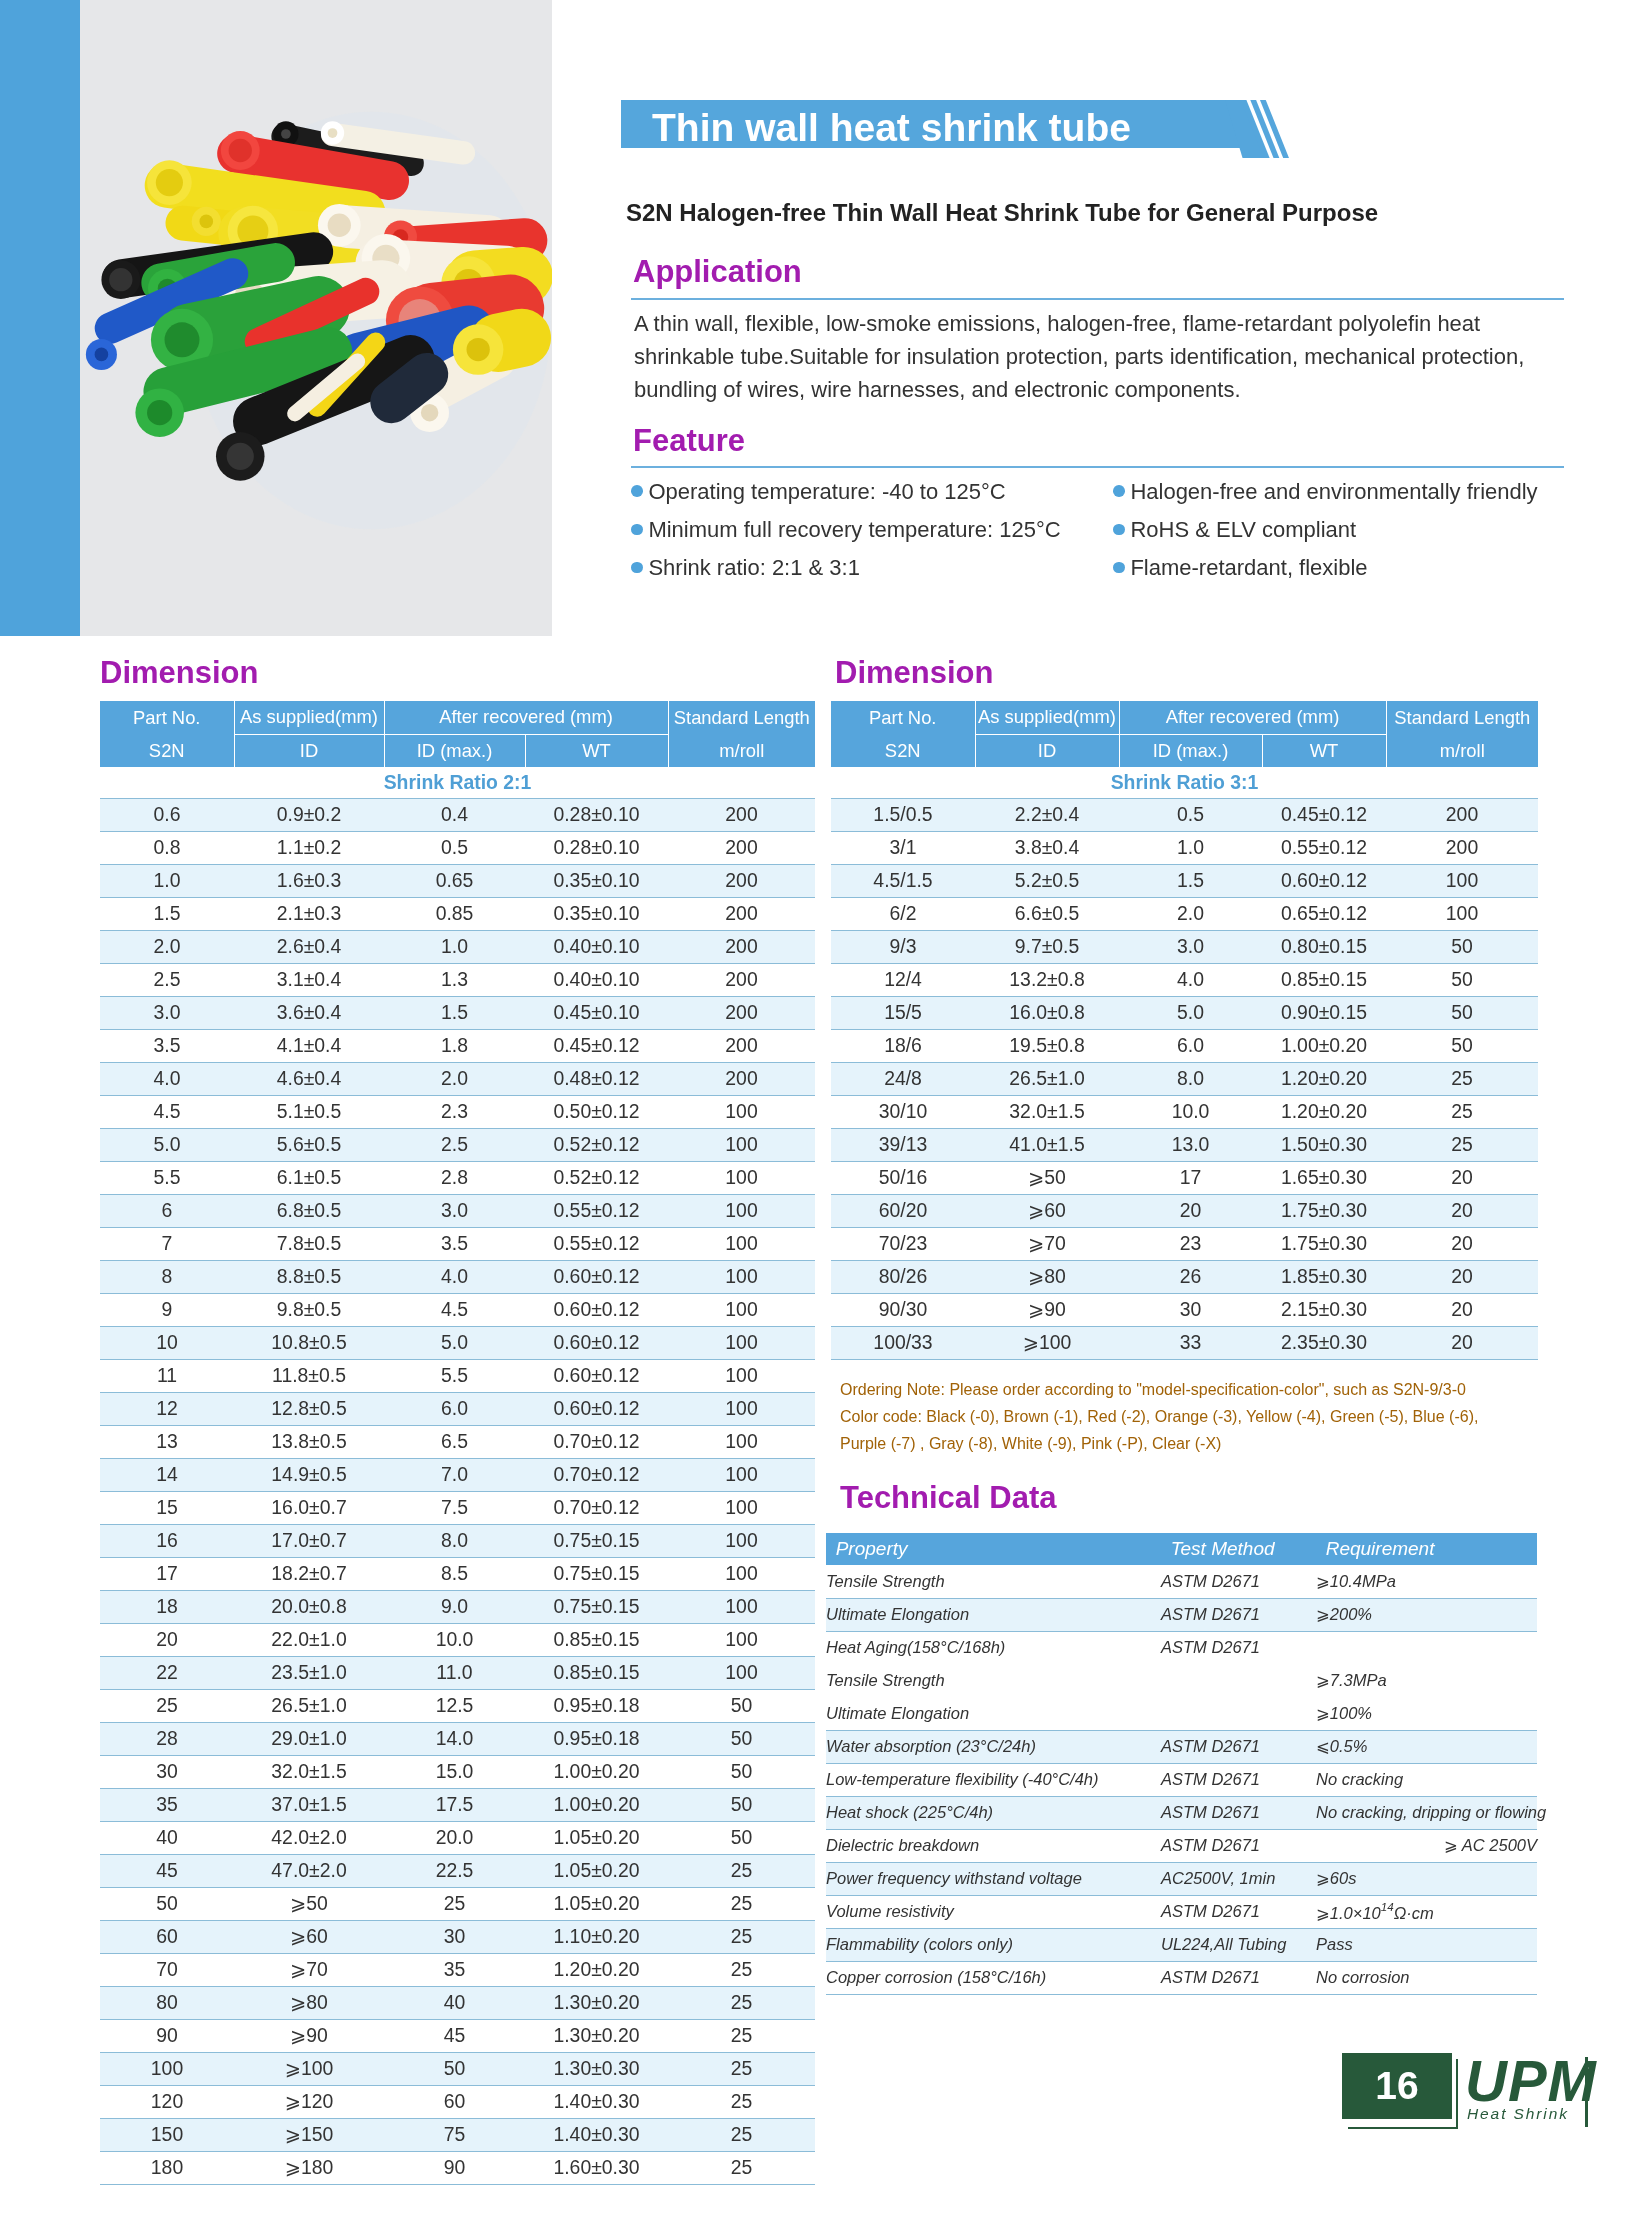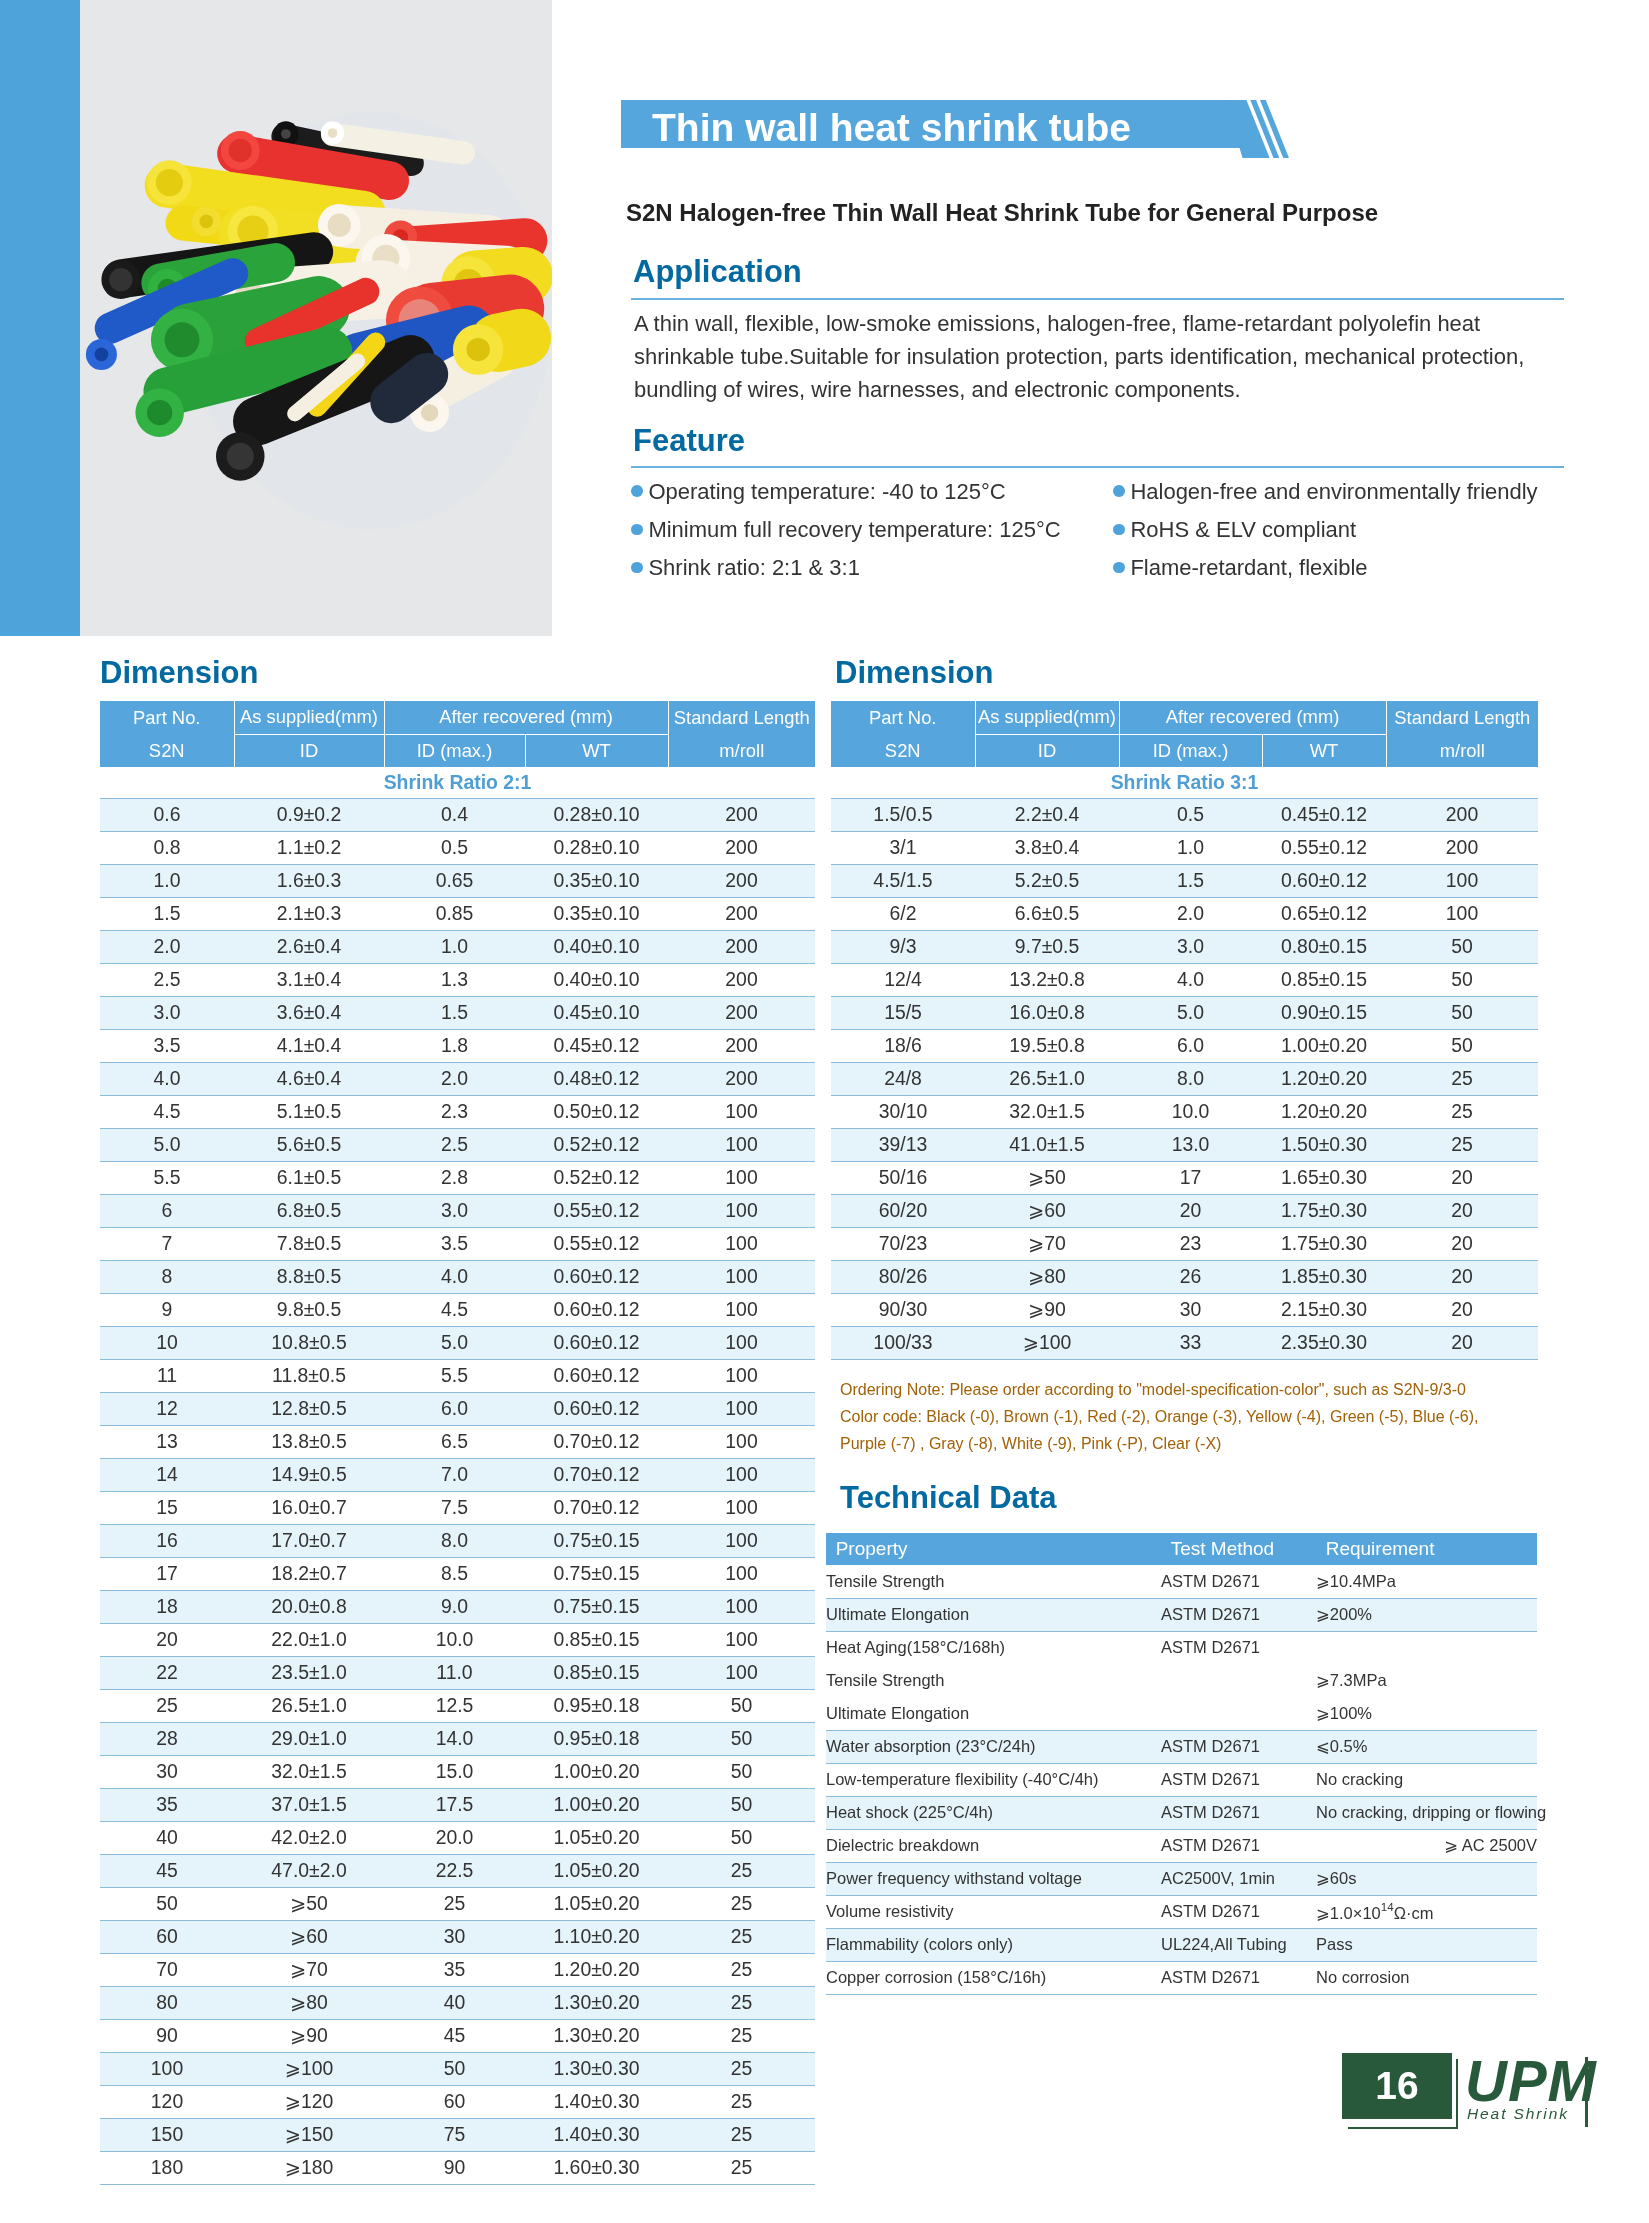--- a/index.html
+++ b/index.html
@@ -9,21 +9,21 @@
   .blue-strip { position: absolute; left: 0; top: 0; width: 80px; height: 636px; background: #4fa3db; }
   .photo-panel { position: absolute; left: 80px; top: 0; width: 472px; height: 636px; background: #e6e7e9; overflow: hidden; }
   .photo-panel svg { position: absolute; left: 0; top: 0; }
 
   .banner { position: absolute; left: 621px; top: 100px; width: 621px; height: 48px; background: #55a6dc; }
   .banner-title { position: absolute; left: 31px; top: 5.8px; font-size: 39px; font-weight: bold; color: #ffffff; letter-spacing: 0px; white-space: nowrap; }
   .banner-stripes { position: absolute; left: 1225px; top: 100px; }
 
   .subtitle { position: absolute; left: 626px; top: 199px; font-size: 24px; font-weight: bold; color: #222222; white-space: nowrap; }
 
-  .section-title { position: absolute; font-size: 31px; font-weight: bold; color: #0369a1; white-space: nowrap; }
+  .section-title { position: absolute; font-size: 31px; font-weight: bold; color: #a21caf; white-space: nowrap; }
   .section-rule { position: absolute; height: 1.9px; background: #6cb0de; }
 
   .app-text { position: absolute; left: 634px; top: 307px; width: 951px; font-size: 22px; line-height: 33px; color: #333333; }
 
   .features { position: absolute; left: 631px; top: 475px; width: 970px; }
   .feature { position: absolute; font-size: 22px; color: #333333; white-space: nowrap; }
   .bullet { display: inline-block; width: 11.6px; height: 11.6px; border-radius: 50%; background: #4fa3db; margin-right: 5.8px; vertical-align: 1.9px; }
 
   table { border-collapse: collapse; position: absolute; table-layout: fixed; }
   .dim-table th { background: #56a5dc; color: #ffffff; font-weight: normal; font-size: 18.4px; height: 33px; text-align: center; border-right: 1px solid #ffffff; }
@@ -634,21 +634,21 @@
     </tbody>
 </table>
 
 <div class="note">
   <div>Ordering Note: Please order according to "model-specification-color", such as S2N-9/3-0</div>
   <div>Color code: Black (-0), Brown (-1), Red (-2), Orange (-3), Yellow (-4), Green (-5), Blue (-6),</div>
   <div>Purple (-7) , Gray (-8), White (-9), Pink (-P), Clear (-X)</div>
 </div>
 
 <div class="section-title" style="left:840px; top:1480px;text-align:center;">Technical Data</div>
-<table class="tech-table" id="tech" style="left:826px; top:1533px; width:711px;">
+<table class="tech-table" id="tech" style="left:826px; top:1533px; width:711px;font-style:italic;">
   <colgroup>
       <col style="width:335px">
       <col style="width:155px">
       <col style="width:221px">
     </colgroup>
   <thead>
     <tr>
       <th>Property</th>
       <th>Test Method</th>
       <th>Requirement</th>

